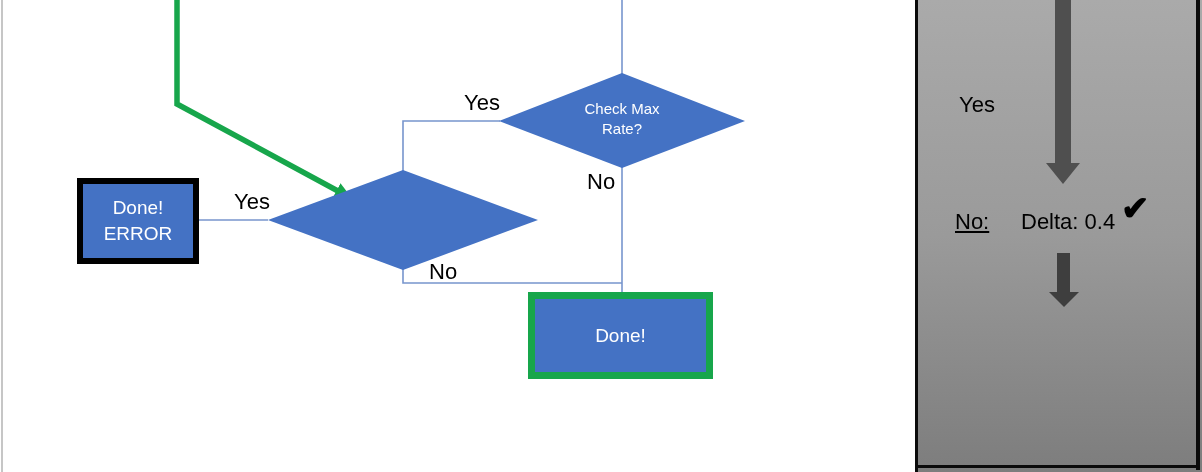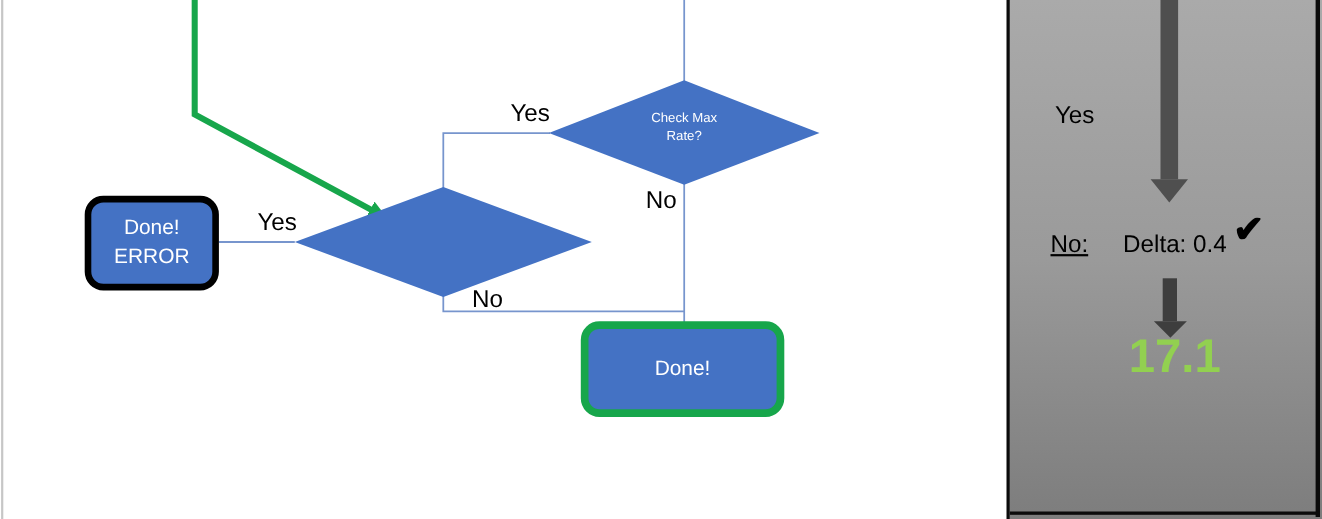--- a/index.html
+++ b/index.html
@@ -33,33 +33,32 @@
   .flabel {
     position: absolute;
     color: #000000;
     font-size: 22px;
     line-height: 1.1;
     white-space: nowrap;
   }
   .diamond-label {
     position: absolute;
     color: #ffffff;
-    font-size: 12px;
+    font-size: 15px;
     line-height: 1.35;
     text-align: center;
     white-space: pre-line;
   }
   .node-box {
     position: absolute;
     background: #4472C4;
     box-sizing: border-box;
     display: flex;
     align-items: center;
     justify-content: center;
-    border-radius: 17px;
   }
   .node-box .box-label {
     color: #ffffff;
     font-size: 19px;
     line-height: 1.35;
     text-align: center;
     white-space: pre-line;
   }
   .box-done-error {
     left: 77px; top: 178px;
@@ -191,16 +190,15 @@
 
     <div class="plabel panel-yes">Yes</div>
 
     <div class="plabel panel-no">No:</div>
     <div class="plabel panel-delta">Delta: 0.4</div>
     <div class="panel-check">✔</div>
 
     <div class="big-arrow-shaft arrow2-shaft"></div>
     <div class="big-arrow-head arrow2-head"></div>
 
-    <div class="panel-result">17.1</div>
   </div>
 
 </div>
 
 </body></html>

